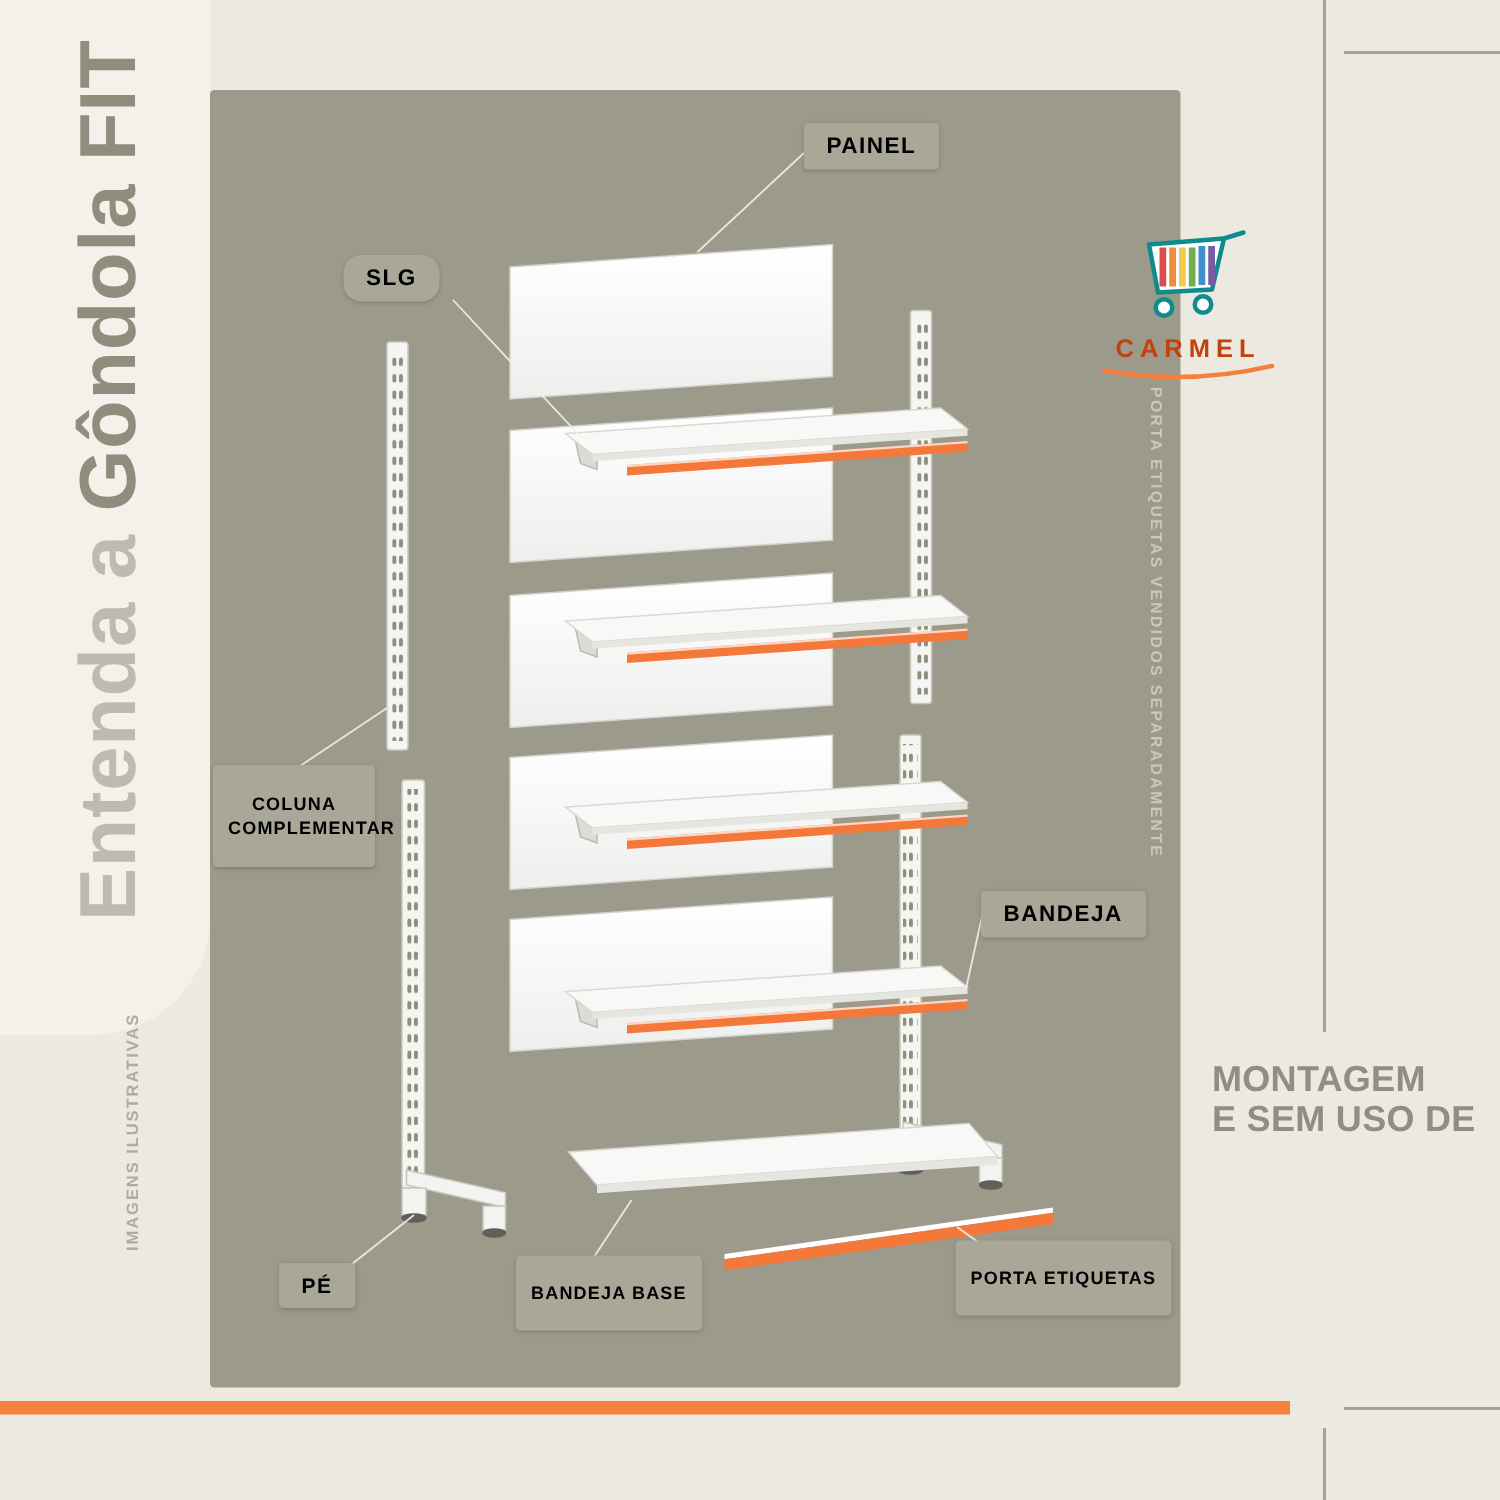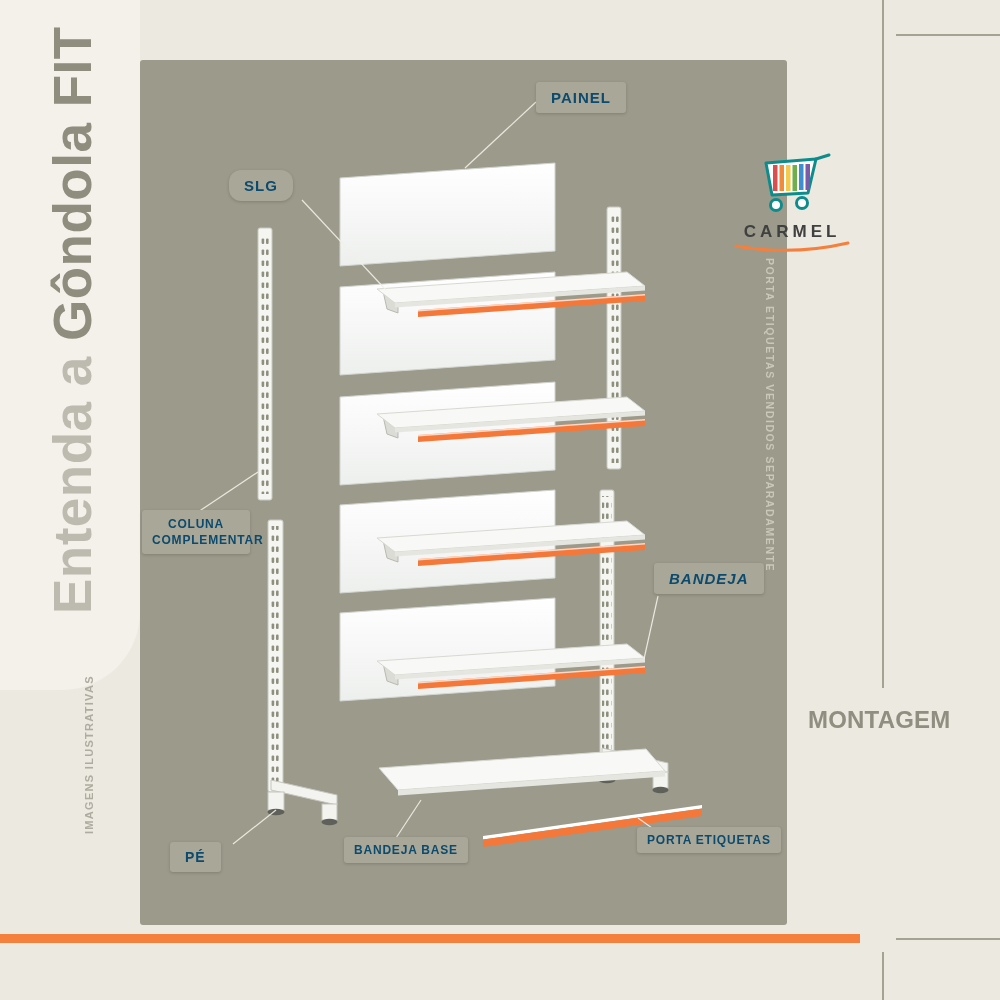--- a/index.html
+++ b/index.html
@@ -51,41 +51,41 @@
     position:absolute; left:776px; top:258px;
     transform-origin:0 0; transform:rotate(90deg);
     white-space:nowrap;
     font-size:10.5px; letter-spacing:1.6px; font-weight:600;
     color:#c9c8ba;
   }
 
   
   .tag {
     position:absolute;
-    background:#a8a798; color:#0c4a6e;
+    background:#a8a798; color:#000000;
     font-weight:700; letter-spacing:1px;
     border-radius:3px;
     padding:7px 15px; font-size:15px;
     box-shadow:0 1px 3px rgba(50,50,40,.25);
     white-space:nowrap;
   }
-  .tag.small { font-size:12px; padding:6px 10px; letter-spacing:0.8px; }
+  .tag.small { font-size:12px; padding:18px 10px; letter-spacing:0.8px; }
   #tag-painel        { left:536px; top:82px;  }
   #tag-slg           { left:229px; top:170px;border-radius:12px; }
   #tag-coluna        { left:142px; top:510px; width:108px; text-align:center; line-height:1.35; white-space:normal; }
-  #tag-bandeja       { left:654px; top:563px;font-style:italic; }
-  #tag-pe            { left:170px; top:842px; font-size:14px; }
+  #tag-bandeja       { left:654px; top:594px; }
+  #tag-pe            { left:186px; top:842px; font-size:14px; }
   #tag-bandeja-base  { left:344px; top:837px;text-align:right; }
   #tag-porta         { left:637px; top:827px; }
 
   
   .logo { position:absolute; left:724px; top:150px; width:136px; text-align:center; }
   .logo .brand-name {
     margin-top:2px;
-    color:#404040; font-weight:800; font-size:17px; letter-spacing:4px;
+    color:#c2410c; font-weight:800; font-size:17px; letter-spacing:4px;
   }
   .logo .swoosh { display:block; margin:-2px auto 0; }
 
   
   .footer-note {
     position:absolute; left:808px; top:706px; width:185px;
     color:#8f8e80; font-weight:700; font-size:24px; line-height:27px;
     letter-spacing:0.2px;
   }
 
@@ -245,19 +245,20 @@
     <circle cx="78" cy="53" r="5.5" fill="#ffffff" stroke="#0e8c8c" stroke-width="3"></circle>
   </svg>
   <div class="brand-name">CARMEL</div>
   <svg class="swoosh" width="120" height="16" viewBox="0 0 120 16">
     <path d="M4,6 Q60,16 116,3" fill="none" stroke="#f5803e" stroke-width="3" stroke-linecap="round"></path>
   </svg>
 </div>
 
 <div class="footer-note">
   <div>MONTAGEM</div>
+  <div>E SEM USO DE</div>
 </div>
 
 <div class="deco" id="deco-right-vline"></div>
 <div class="deco" id="deco-tr-hline"></div>
 <div class="deco orange" id="deco-bottom-orange"></div>
 <div class="deco" id="deco-br-hline"></div>
 <div class="deco" id="deco-br-vline"></div>
 
 </body></html>

